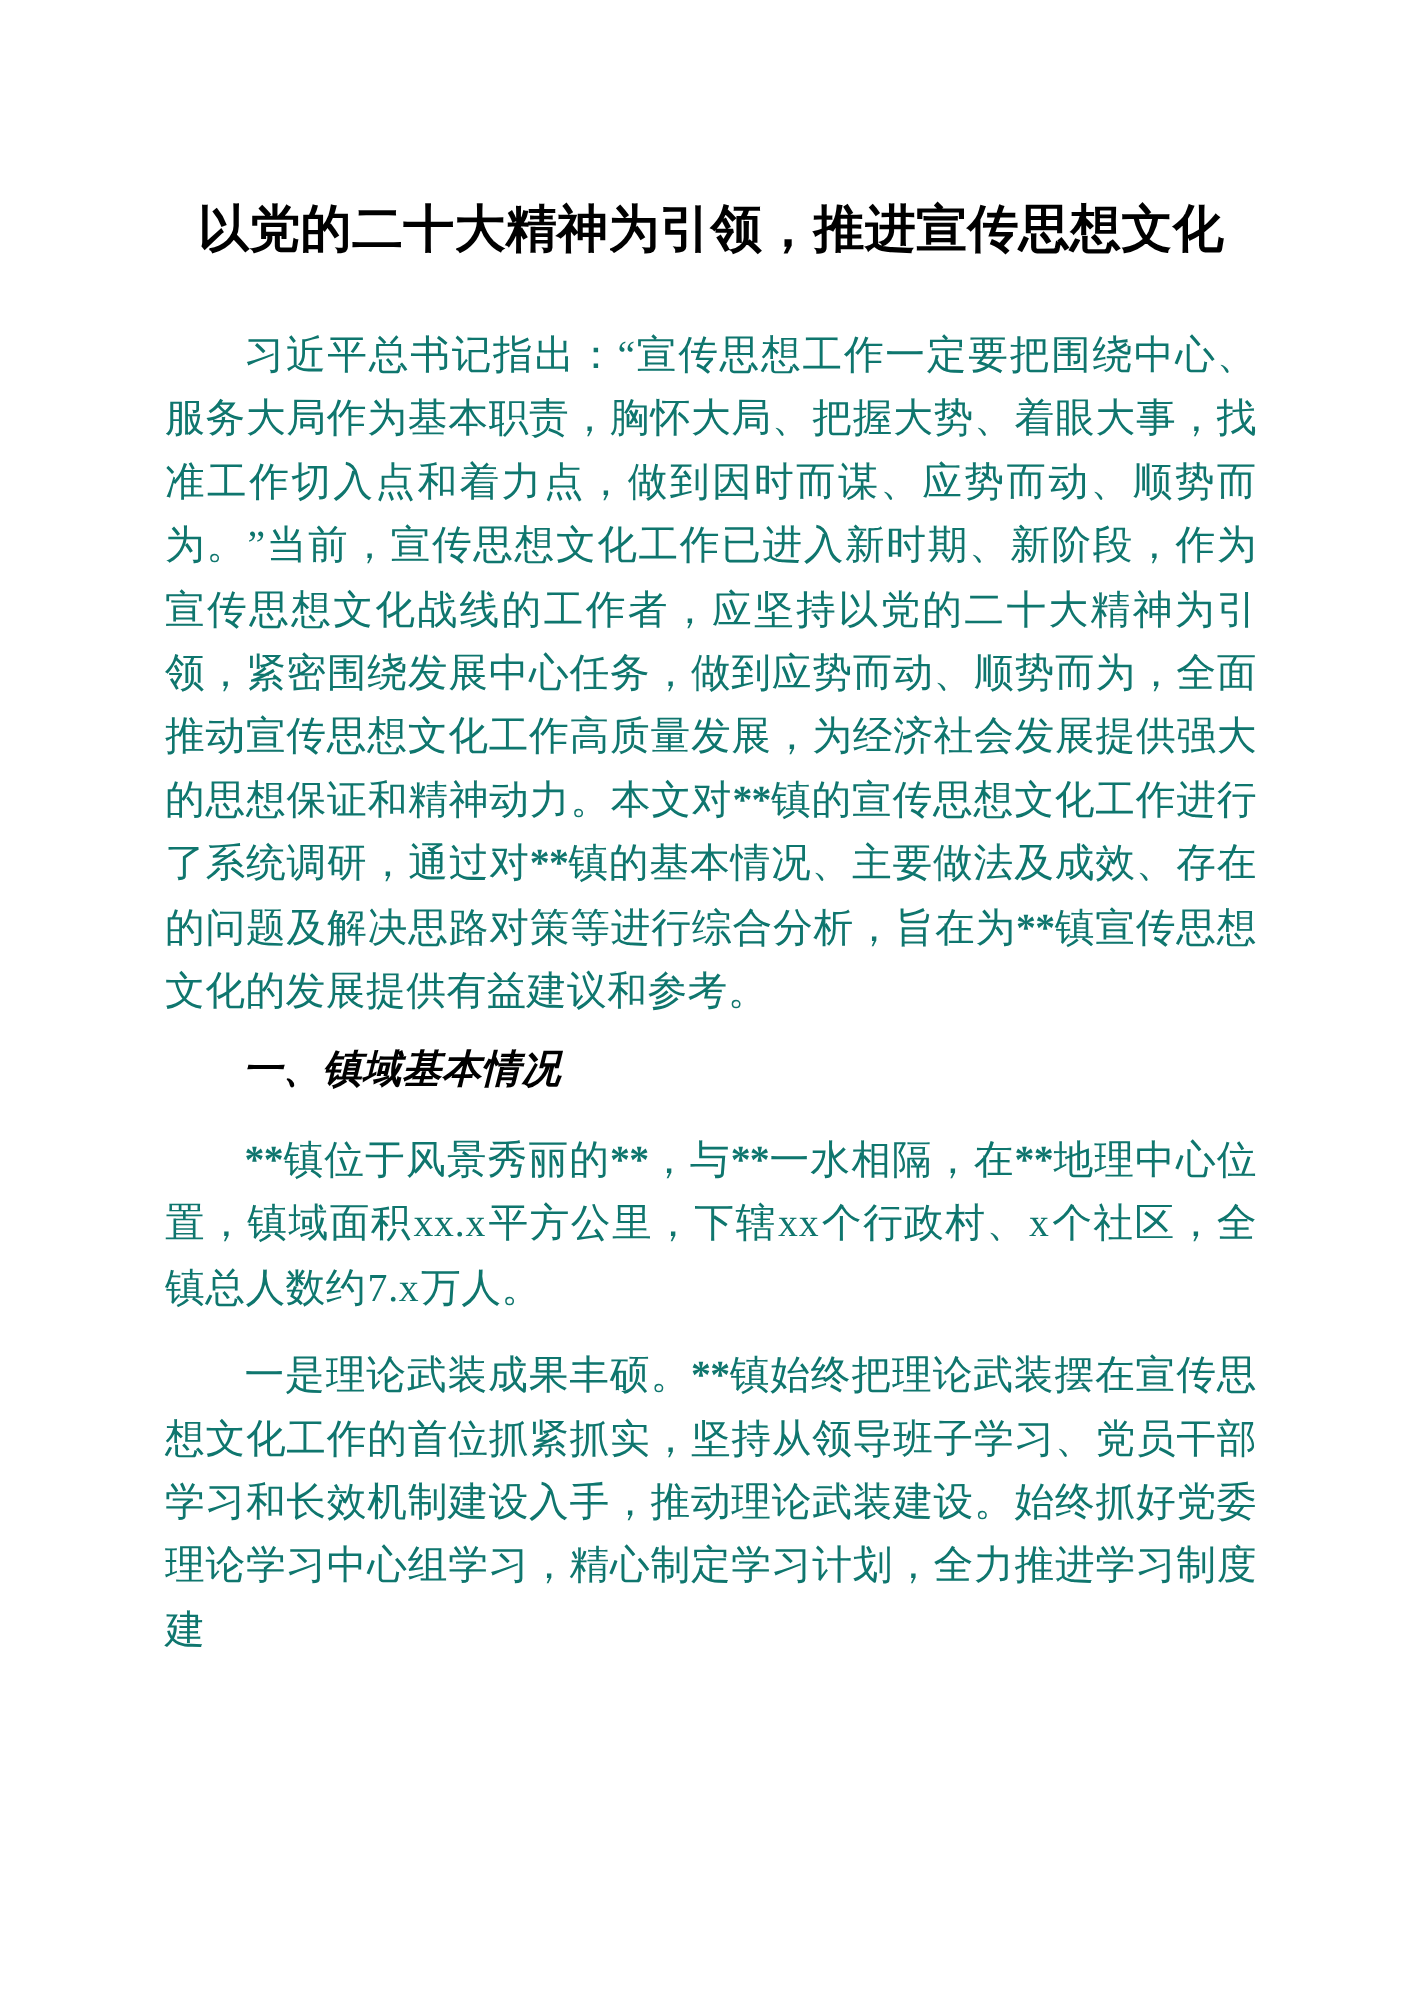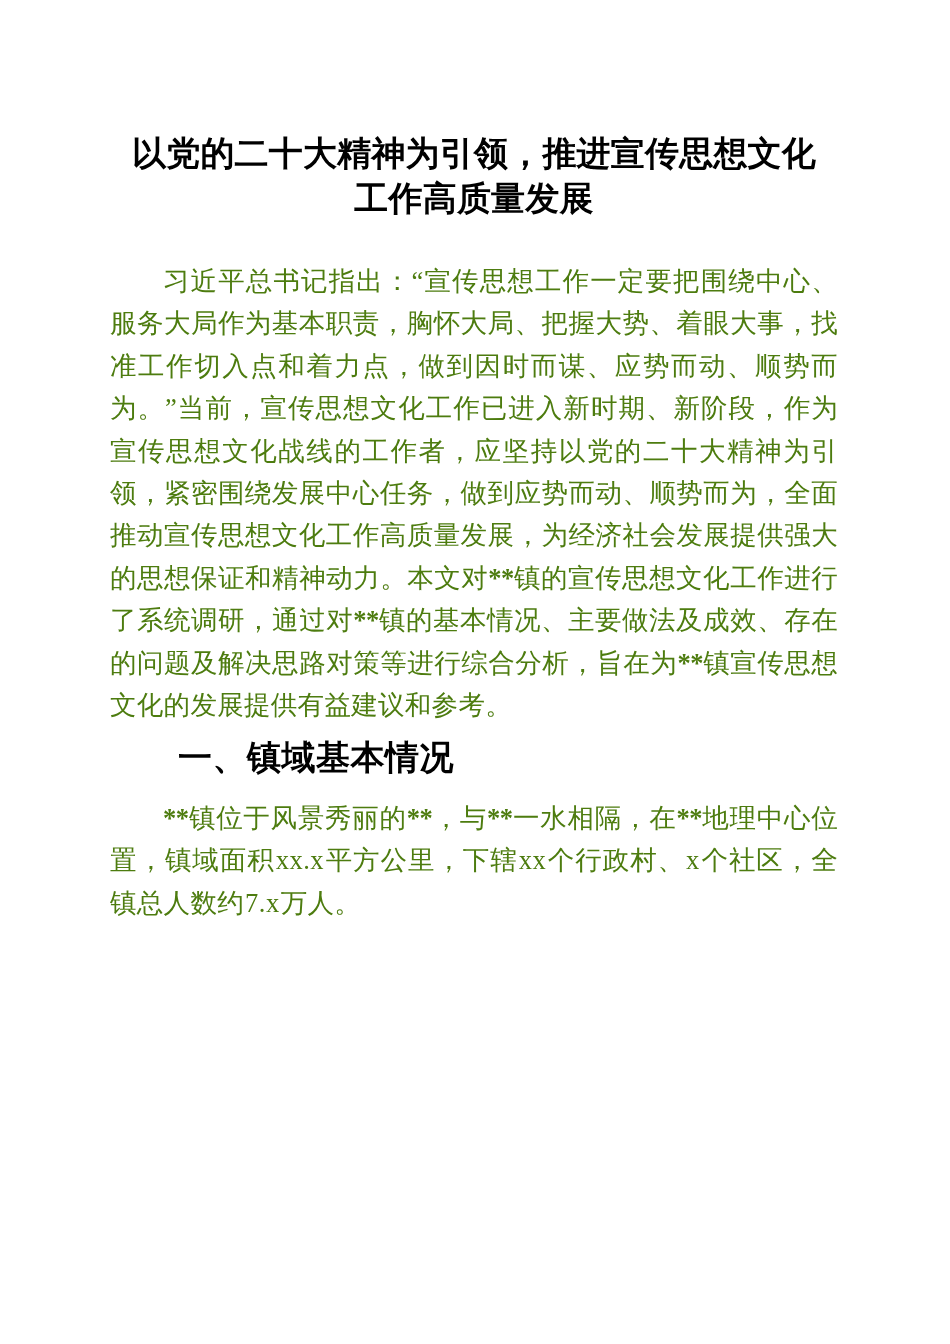--- a/index.html
+++ b/index.html
@@ -54,21 +54,21 @@
   
   .para {
     margin: 0;
     font-family: "Liberation Serif", "DejaVu Serif", serif;
     font-size: 26.5px;
     line-height: 42.4px;
     text-align: justify;
     text-justify: inter-character;
     text-indent: 2em;
     letter-spacing: 0.3px;
-    color: #4d7c0f;
+    color: #0f766e;
     word-break: break-all;
   }
   .para.first { margin-top: 39px; }
   .para.tight { margin-top: 16px; }
 
   
   .ast {
     font-weight: 700;
     font-family: "Liberation Serif", "DejaVu Serif", serif;
     letter-spacing: -0.5px;
@@ -81,40 +81,41 @@
     padding: 0 1px;
   }
 
   
   .heading {
     margin: 0;
     padding-top: 10px;
     padding-bottom: 2px;
     font-family: "Liberation Sans", "DejaVu Sans", sans-serif;
     font-weight: 700;
-    font-size: 34px;
+    font-size: 26px;
     line-height: 42.4px;
     text-indent: 2em;
     letter-spacing: 0.5px;
     color: #000;
+    font-style: italic;
   }
 </style>
 </head>
 <body>
 
 <div class="page">
   <div class="content">
 
     <h1 class="doc-title">
       <span class="t-line">以党的二十大精神为引领，推进宣传思想文化</span>
-      <span class="t-line">工作高质量发展</span>
     </h1>
 
     <p class="para first">习近平总书记指出：“宣传思想工作一定要把围绕中心、服务大局作为基本职责，胸怀大局、把握大势、着眼大事，找准工作切入点和着力点，做到因时而谋、应势而动、顺势而为。”当前，宣传思想文化工作已进入新时期、新阶段，作为宣传思想文化战线的工作者，应坚持以党的二十大精神为引领，紧密围绕发展中心任务，做到应势而动、顺势而为，全面推动宣传思想文化工作高质量发展，为经济社会发展提供强大的思想保证和精神动力。本文对<span class="ast">**</span>镇的宣传思想文化工作进行了系统调研，通过对<span class="ast">**</span>镇的基本情况、主要做法及成效、存在的问题及解决思路对策等进行综合分析，旨在为<span class="ast">**</span>镇宣传思想文化的发展提供有益建议和参考。</p>
 
     <h2 class="heading">一、镇域基本情况</h2>
 
     <p class="para tight"><span class="ast">**</span>镇位于风景秀丽的<span class="ast">**</span>，与<span class="ast">**</span>一水相隔，在<span class="ast">**</span>地理中心位置，镇域面积<span class="lat">xx.x</span>平方公里，下辖<span class="lat">xx</span>个行政村、<span class="lat">x</span>个社区，全镇总人数约<span class="lat">7.x</span>万人。</p>
 
 
+    <p class="para tight">一是理论武装成果丰硕。<span class="ast">**</span>镇始终把理论武装摆在宣传思想文化工作的首位抓紧抓实，坚持从领导班子学习、党员干部学习和长效机制建设入手，推动理论武装建设。始终抓好党委理论学习中心组学习，精心制定学习计划，全力推进学习制度建</p>
 
   </div>
 </div>
 
 </body></html>

